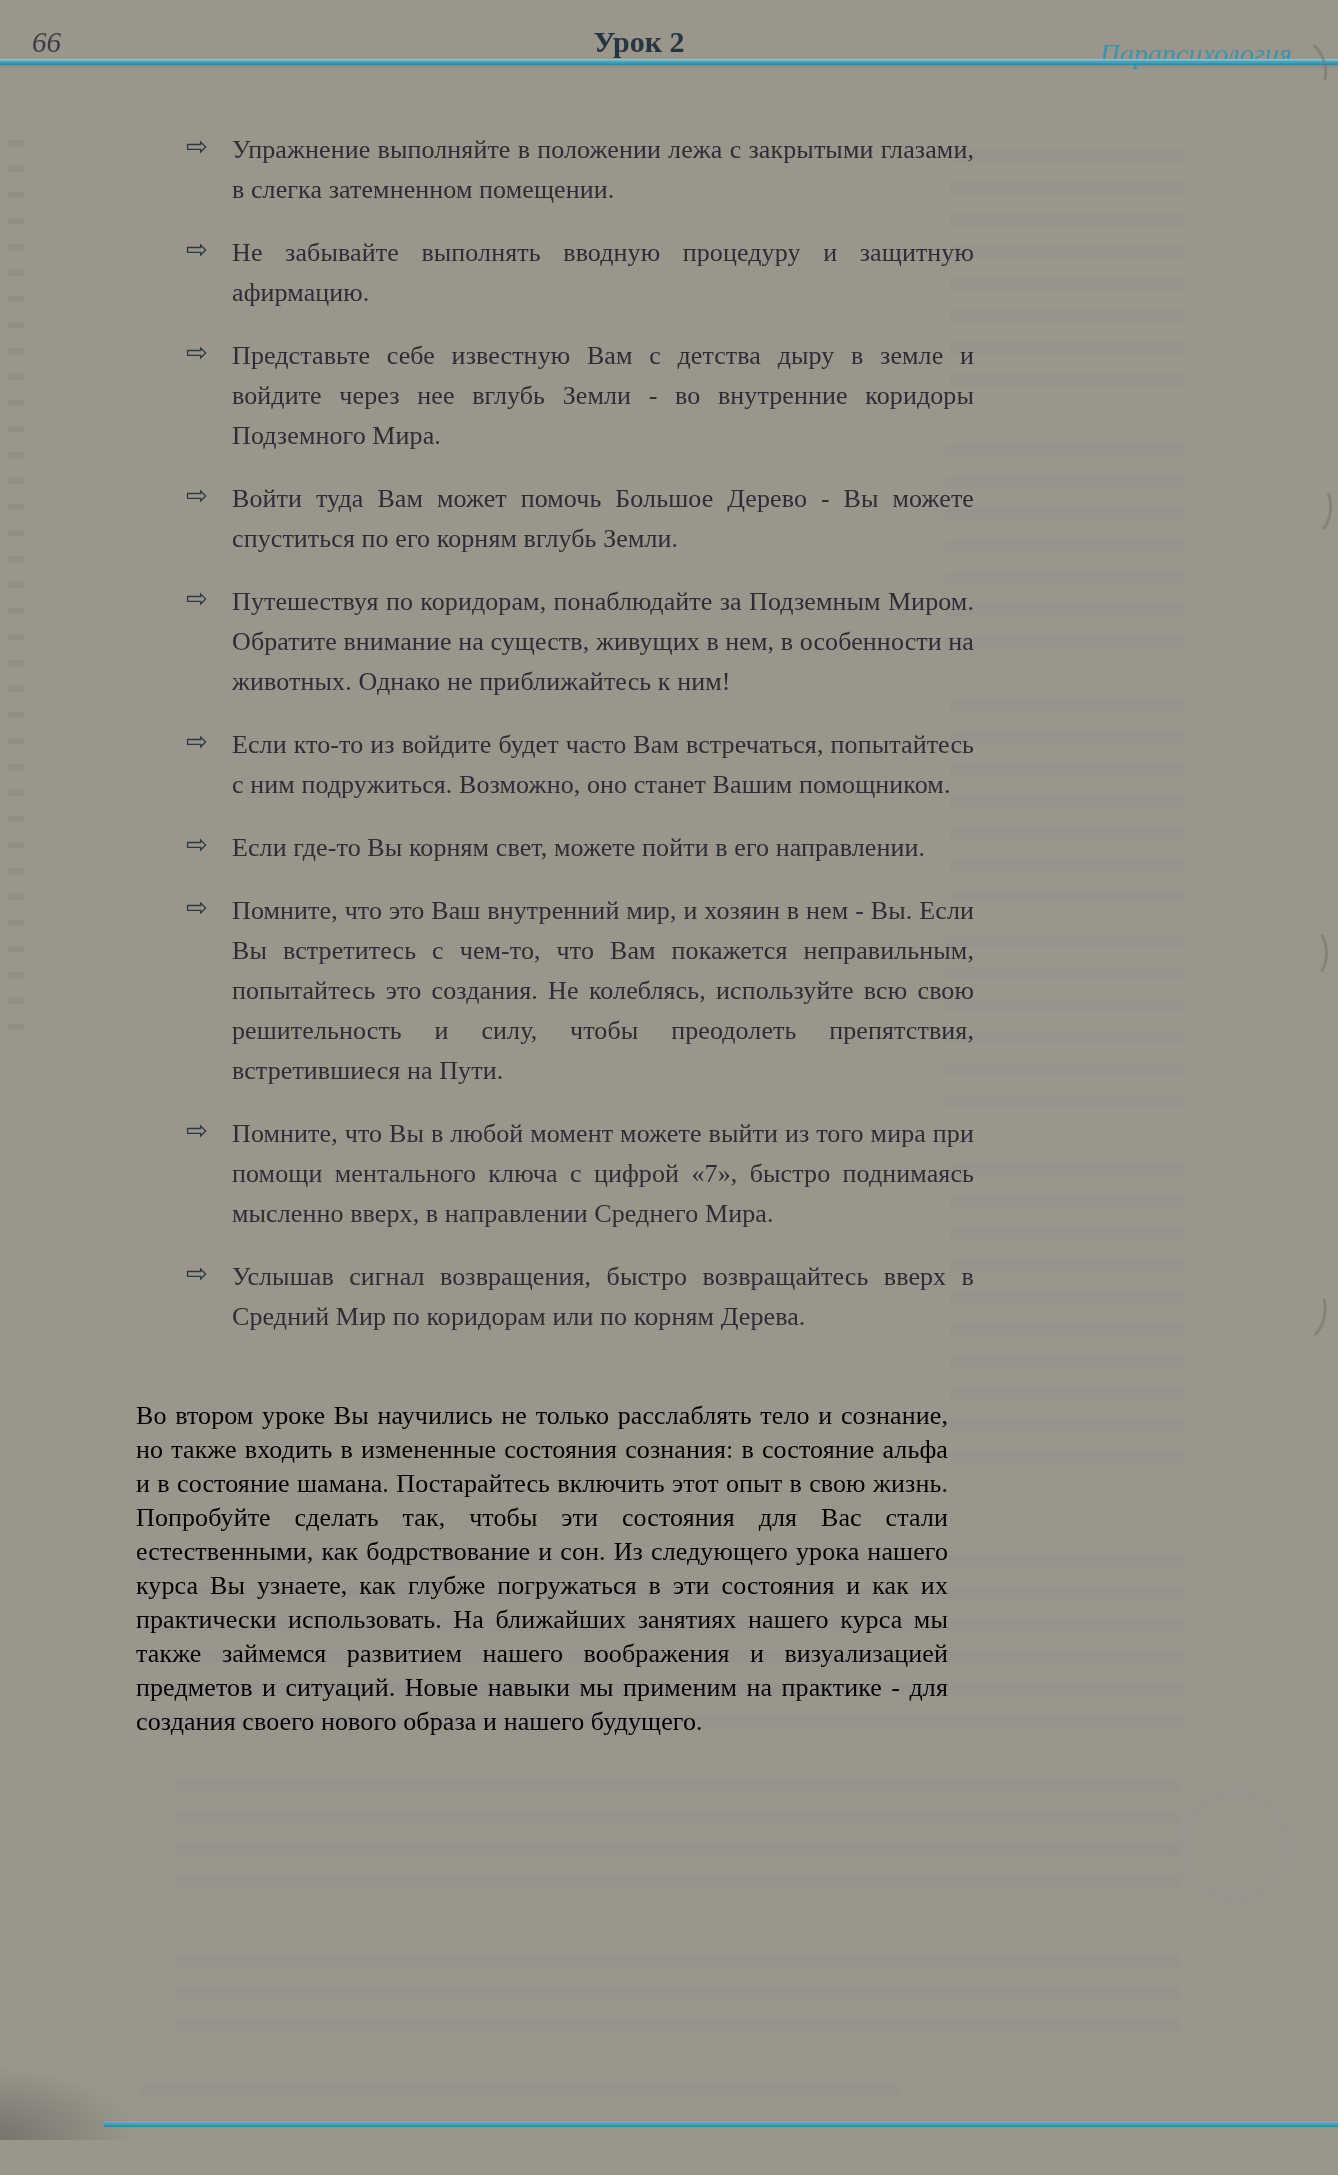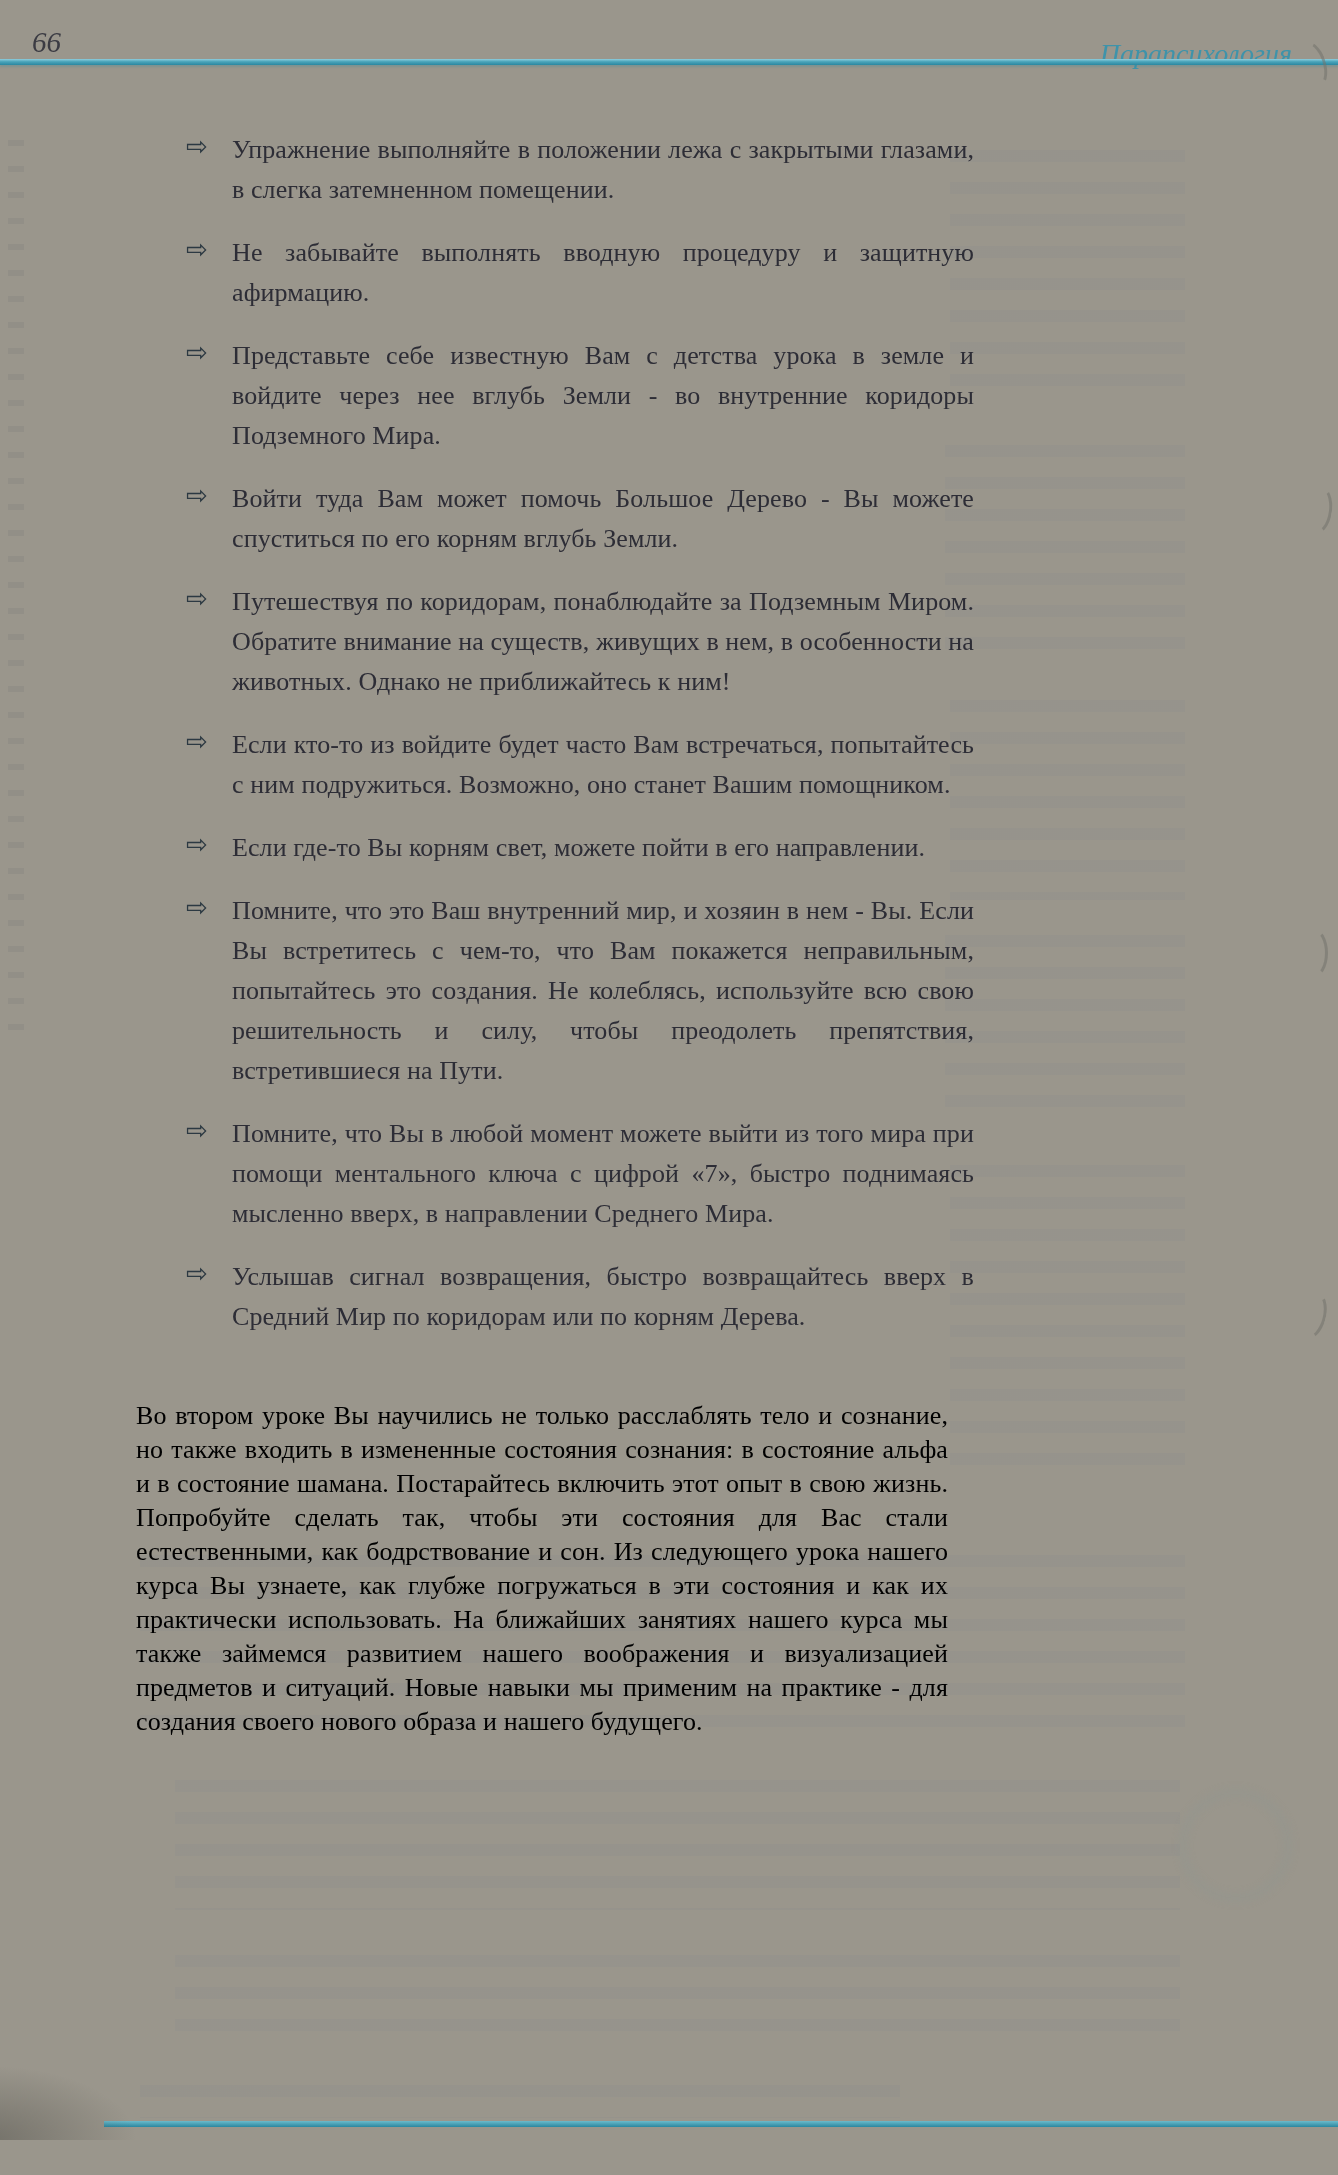--- a/index.html
+++ b/index.html
@@ -81,20 +81,21 @@
     background:radial-gradient(ellipse at left bottom, rgba(55,55,50,0.38), rgba(0,0,0,0) 70%);
   }
 </style>
 </head>
 <body>
 
 <div class="page">
 
   <div class="header">
     <span class="page-number">66</span>
+    <span class="lesson-title">Урок 2</span>
     <span class="subject">Парапсихология</span>
   </div>
   <div class="rule-top"></div>
 
   <div class="ghost" style="left:950px;top:150px;width:235px;height:250px;"></div>
   <div class="ghost" style="left:945px;top:445px;width:240px;height:215px;"></div>
   <div class="ghost" style="left:950px;top:700px;width:235px;height:200px;"></div>
   <div class="ghost" style="left:945px;top:935px;width:240px;height:185px;"></div>
   <div class="ghost" style="left:950px;top:1165px;width:235px;height:320px;"></div>
   <div class="ghost" style="left:140px;top:1555px;width:1045px;height:175px;"></div>
@@ -117,21 +118,21 @@
         <div class="instruction-text">Упражнение выполняйте в положении лежа с закрытыми глазами, в слегка затемненном помещении.</div>
       </div>
 
       <div class="instruction">
         <span class="arrow-icon">⇨</span>
         <div class="instruction-text">Не забывайте выполнять вводную процедуру и защитную афирмацию.</div>
       </div>
 
       <div class="instruction">
         <span class="arrow-icon">⇨</span>
-        <div class="instruction-text">Представьте себе известную Вам с детства урока в земле и войдите через нее вглубь Земли - во внутренние коридоры Подземного Мира.</div>
+        <div class="instruction-text">Представьте себе известную Вам с детства дыру в земле и войдите через нее вглубь Земли - во внутренние коридоры Подземного Мира.</div>
       </div>
 
       <div class="instruction">
         <span class="arrow-icon">⇨</span>
         <div class="instruction-text">Войти туда Вам может помочь Большое Дерево - Вы можете спуститься по его корням вглубь Земли.</div>
       </div>
 
       <div class="instruction">
         <span class="arrow-icon">⇨</span>
         <div class="instruction-text">Путешествуя по коридорам, понаблюдайте за Подземным Миром. Обратите внимание на существ, живущих в нем, в особенности на животных. Однако не приближайтесь к ним!</div>

